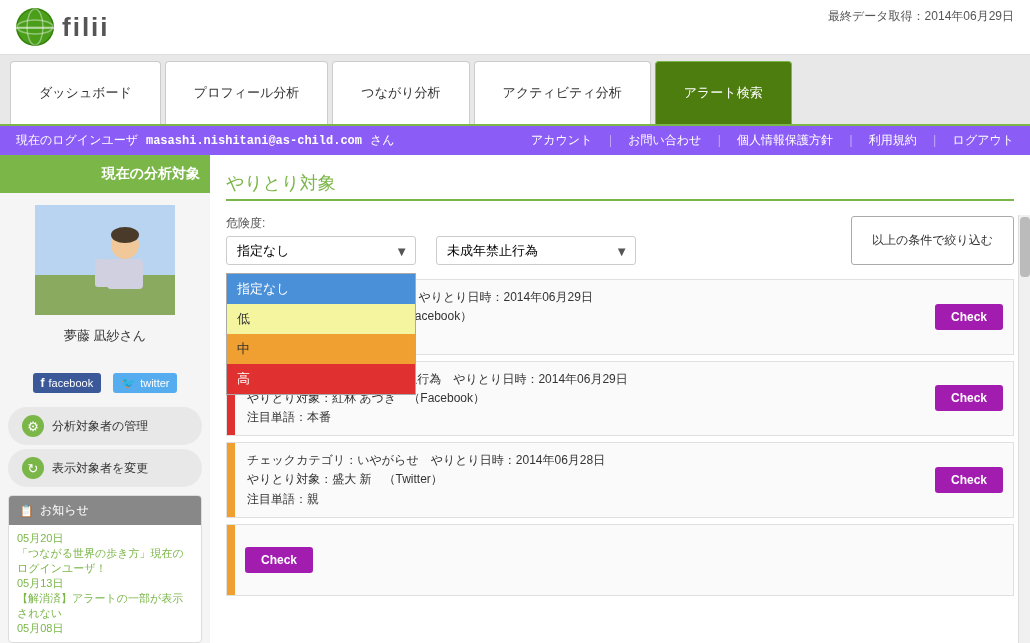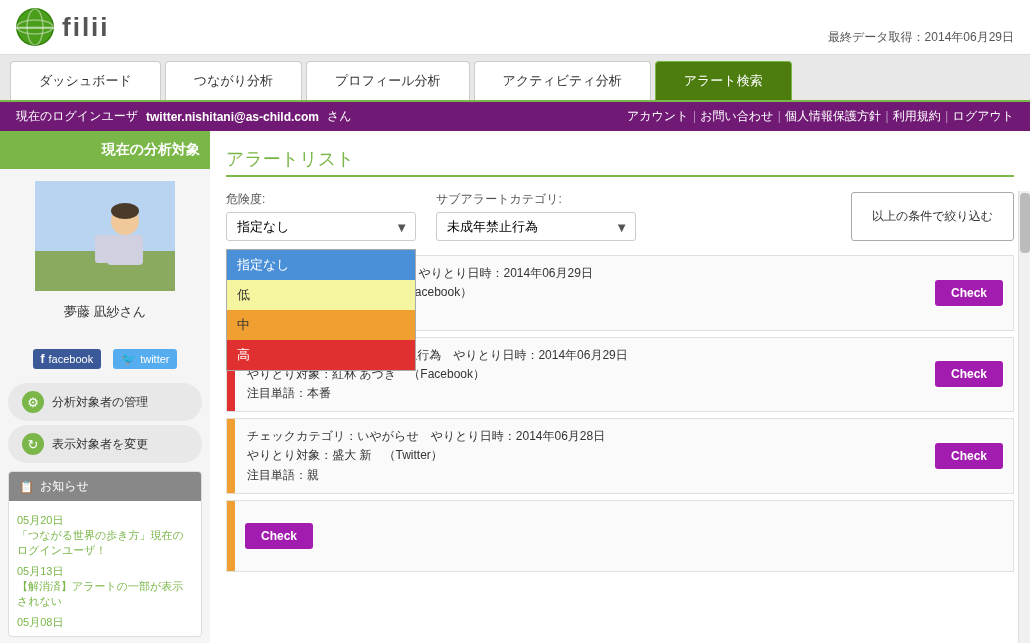--- a/index.html
+++ b/index.html
@@ -2,21 +2,21 @@
 <html><head>
   <meta charset="utf-8">
   <style>
     * { box-sizing: border-box; margin: 0; padding: 0; }
     body { font-family: 'Meiryo', 'MS Gothic', sans-serif; font-size: 13px; background: #f0f0f0; width: 1030px; }
 
     
     .header {
       background: white;
       display: flex;
-      align-items: flex-end;
+      align-items: flex-start;
       justify-content: space-between;
       padding: 8px 16px;
       border-bottom: 1px solid #ddd;
       gap: 9px;
     }
     .logo {
       display: flex;
       align-items: center;
       gap: 8px;
     }
@@ -45,49 +45,50 @@
     }
 
     
     .nav-tabs {
       background: #e8e8e8;
       display: flex;
       border-bottom: 2px solid #7ab648;
       padding: 0 10px;
     }
     .nav-tab {
-      padding: 10px 28px;
+      padding: 22px 28px;
       cursor: pointer;
       font-size: 13px;
       color: #333;
       border: 1px solid #ccc;
       border-bottom: none;
       background: white;
       margin-right: 4px;
       margin-top: 6px;
       border-radius: 4px 4px 0 0;
     }
     .nav-tab.active {
       background: #4d7c0f;
       color: white;
       border-color: #7ab648;
     }
 
     
     .user-bar {
-      background: #701a75;
+      background: #8b5cf6;
       color: white;
       display: flex;
       align-items: flex-start;
       justify-content: space-between;
       padding: 6px 16px;
       font-size: 12px;
+      font-family: Liberation Mono, monospace;
     }
     .user-bar-left { display: flex; align-items: center; gap: 8px; }
-    .user-bar-right { display: flex; }
+    .user-bar-right { display: flex; gap: 12px; }
     .user-bar-right a { color: white; text-decoration: none; }
     .user-bar-sep { color: rgba(255,255,255,0.6); }
 
     
     .main-layout {
       display: flex;
       min-height: 480px;
     }
 
     
@@ -175,21 +176,21 @@
       overflow: hidden;
     }
     .sidebar-notice-header {
       background: #888;
       color: white;
       padding: 6px 10px;
       font-size: 12px;
       display: flex; align-items: center; gap: 6px;
     }
     .sidebar-notice-body { padding: 6px 8px; font-size: 11px; color: #333; }
-    .notice-date { color: #7ab648; font-size: 11px; margin-top: 6px; }
+    .notice-date { color: #7ab648; font-size: 11px; }
     .notice-link { color: #7ab648; text-decoration: none; font-size: 11px; }
 
     
     .content {
       flex: 1;
       padding: 16px;
       background: white;
       position: relative;
     }
     .content-title {
@@ -341,30 +342,30 @@
         <line x1="1" y1="19" x2="37" y2="19" stroke="rgba(255,255,255,0.35)" stroke-width="1.2"></line>
       </svg>
     </div>
     <span class="logo-text">filii</span>
   </div>
   <div class="header-right">最終データ取得：2014年06月29日</div>
 </div>
 
 <div class="nav-tabs">
   <div class="nav-tab">ダッシュボード</div>
+  <div class="nav-tab">プロフィール分析</div>
   <div class="nav-tab">つながり分析</div>
-  <div class="nav-tab">プロフィール分析</div>
   <div class="nav-tab">アクティビティ分析</div>
   <div class="nav-tab active">アラート検索</div>
 </div>
 
 <div class="user-bar">
   <div class="user-bar-left">
     <span>現在のログインユーザ</span>
-    <strong>twitter.nishitani@as-child.com</strong>
+    <strong>masashi.nishitani@as-child.com</strong>
     <span>さん</span>
   </div>
   <div class="user-bar-right">
     <a>アカウント</a>
     <span class="user-bar-sep">｜</span>
     <a>お問い合わせ</a>
     <span class="user-bar-sep">｜</span>
     <a>個人情報保護方針</a>
     <span class="user-bar-sep">｜</span>
     <a>利用規約</a>
@@ -424,21 +425,21 @@
         <div class="notice-date">05月20日</div>
         <a class="notice-link">「つながる世界の歩き方」現在のログインユーザ！</a>
         <div class="notice-date">05月13日</div>
         <a class="notice-link">【解消済】アラートの一部が表示されない</a>
         <div class="notice-date">05月08日</div>
       </div>
     </div>
   </div>
 
   <div class="content">
-    <div class="content-title">アラートリスト</div>
+    <div class="content-title">やりとり対象</div>
 
     <div class="filter-row">
       <div class="filter-group">
         <div class="filter-label">危険度:</div>
         <div class="filter-select-wrap">
           <select class="filter-select">
             <option>指定なし</option>
             <option>低</option>
             <option>中</option>
             <option>高</option>
@@ -448,21 +449,20 @@
 
         <div class="dropdown-overlay">
           <div class="dropdown-item selected">指定なし</div>
           <div class="dropdown-item low">低</div>
           <div class="dropdown-item mid">中</div>
           <div class="dropdown-item high">高</div>
         </div>
       </div>
 
       <div class="filter-group">
-        <div class="filter-label">サブアラートカテゴリ:</div>
         <div class="filter-select-wrap">
           <select class="filter-select-sub">
             <option>未成年禁止行為</option>
           </select>
           <span class="select-arrow">▼</span>
         </div>
       </div>
 
       <button class="filter-btn">以上の条件で絞り込む</button>
     </div>

